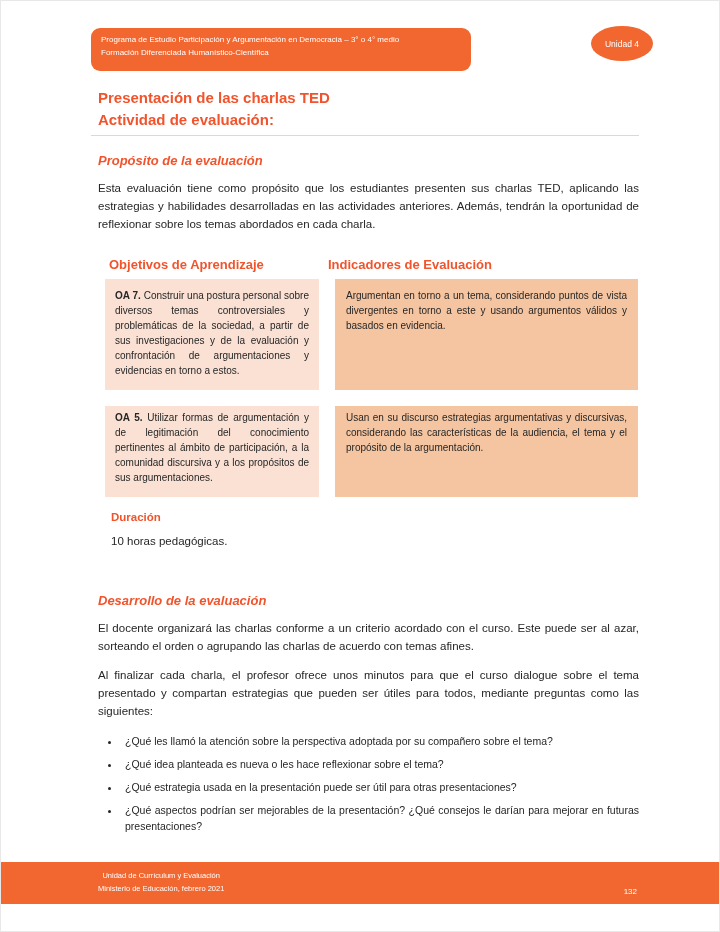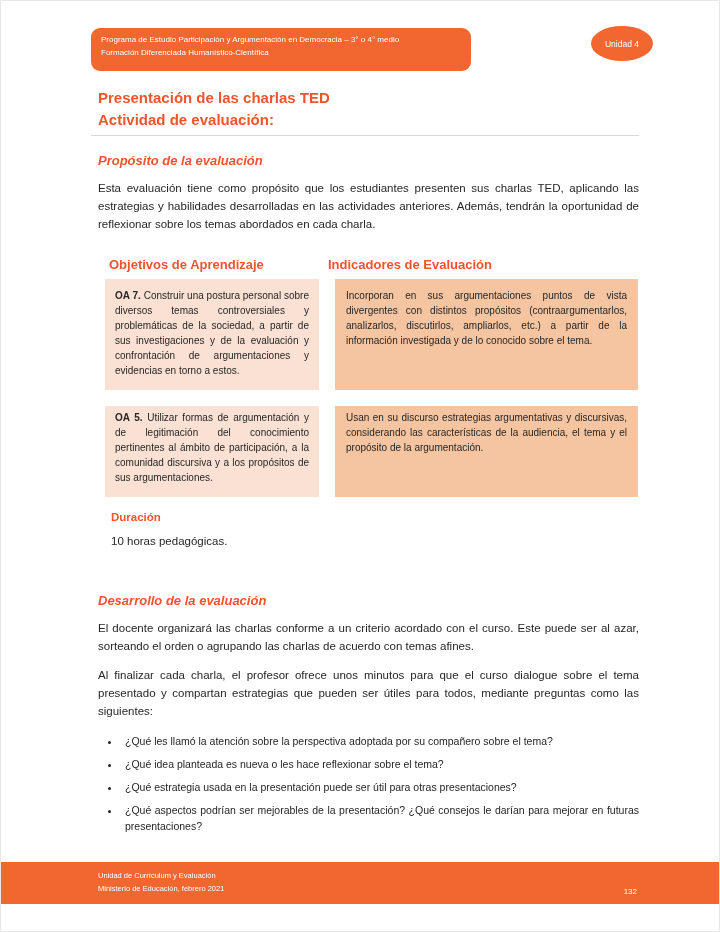--- a/index.html
+++ b/index.html
@@ -43,21 +43,21 @@
   .duracion-body { font-size:11.5px; margin:12px 0 0 13px; }
   
   .desarrollo-head { margin-top:46px; }
   .bullets { margin:13px 0 0 23px; list-style:disc; }
   .bullets li { font-size:10.5px; line-height:16px; margin-bottom:7px; padding-left:4px; text-align:justify; }
   
   .footer-band {
     position:absolute; left:0; bottom:27px; width:720px; height:42px;
     background:#F2662F; color:#fff; display:flex; align-items:center;
   }
-  .footer-left { margin-left:97px; font-size:7.5px; line-height:1.7; }
+  .footer-left { margin-left:97px; font-size:7.5px; line-height:1.7;text-align:center; }
   .footer-page { position:absolute; right:84px; top:25px; font-size:8px; }
 </style>
 </head>
 <body>
 
 <div class="page">
 
   <div class="header-area">
     <div class="program-box">
       <div>Programa de Estudio Participación y Argumentación en Democracia – 3° o 4° medio</div>
@@ -81,21 +81,21 @@
       <div class="oa-head-row">
         <span class="oa-head">Objetivos de Aprendizaje</span>
         <span class="oa-head">Indicadores de Evaluación</span>
       </div>
       <div class="oa-table">
         <div class="cell cell-left">
           <p><b>OA 7.</b>
              <span>Construir una postura personal sobre diversos temas controversiales y problemáticas de la sociedad, a partir de sus investigaciones y de la evaluación y confrontación de argumentaciones y evidencias en torno a estos.</span></p>
         </div>
         <div class="cell cell-right">
-          <p>Incorporan en sus argumentaciones puntos de vista divergentes con distintos propósitos (contraargumentarlos, analizarlos, discutirlos, ampliarlos, etc.) a partir de la información investigada y de lo conocido sobre el tema.</p>
+          <p>Argumentan en torno a un tema, considerando puntos de vista divergentes en torno a este y usando argumentos válidos y basados en evidencia.</p>
         </div>
         <div class="cell cell-left row2">
           <p><b>OA 5.</b>
              <span>Utilizar formas de argumentación y de legitimación del conocimiento pertinentes al ámbito de participación, a la comunidad discursiva y a los propósitos de sus argumentaciones.</span></p>
         </div>
         <div class="cell cell-right row2">
           <p>Usan en su discurso estrategias argumentativas y discursivas, considerando las características de la audiencia, el tema y el propósito de la argumentación.</p>
         </div>
       </div>
     </div>

